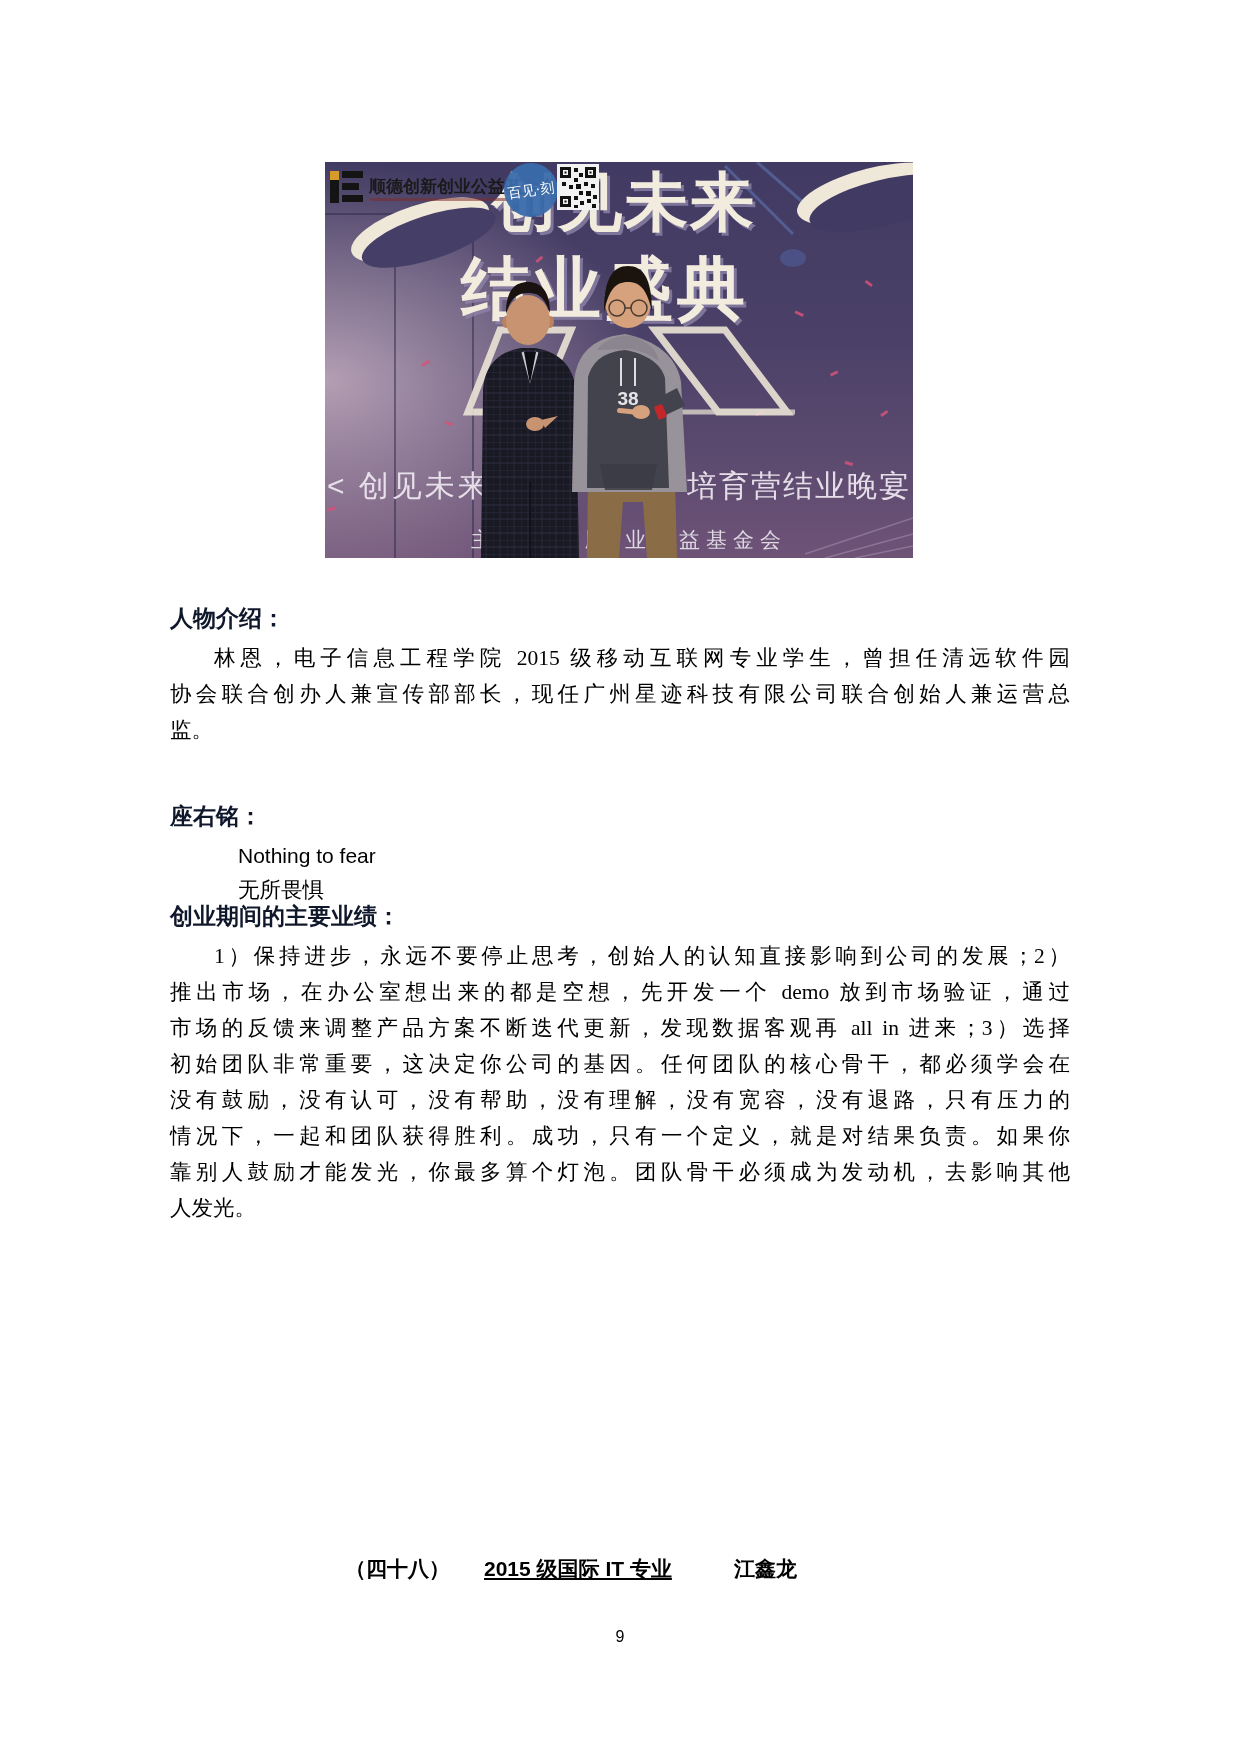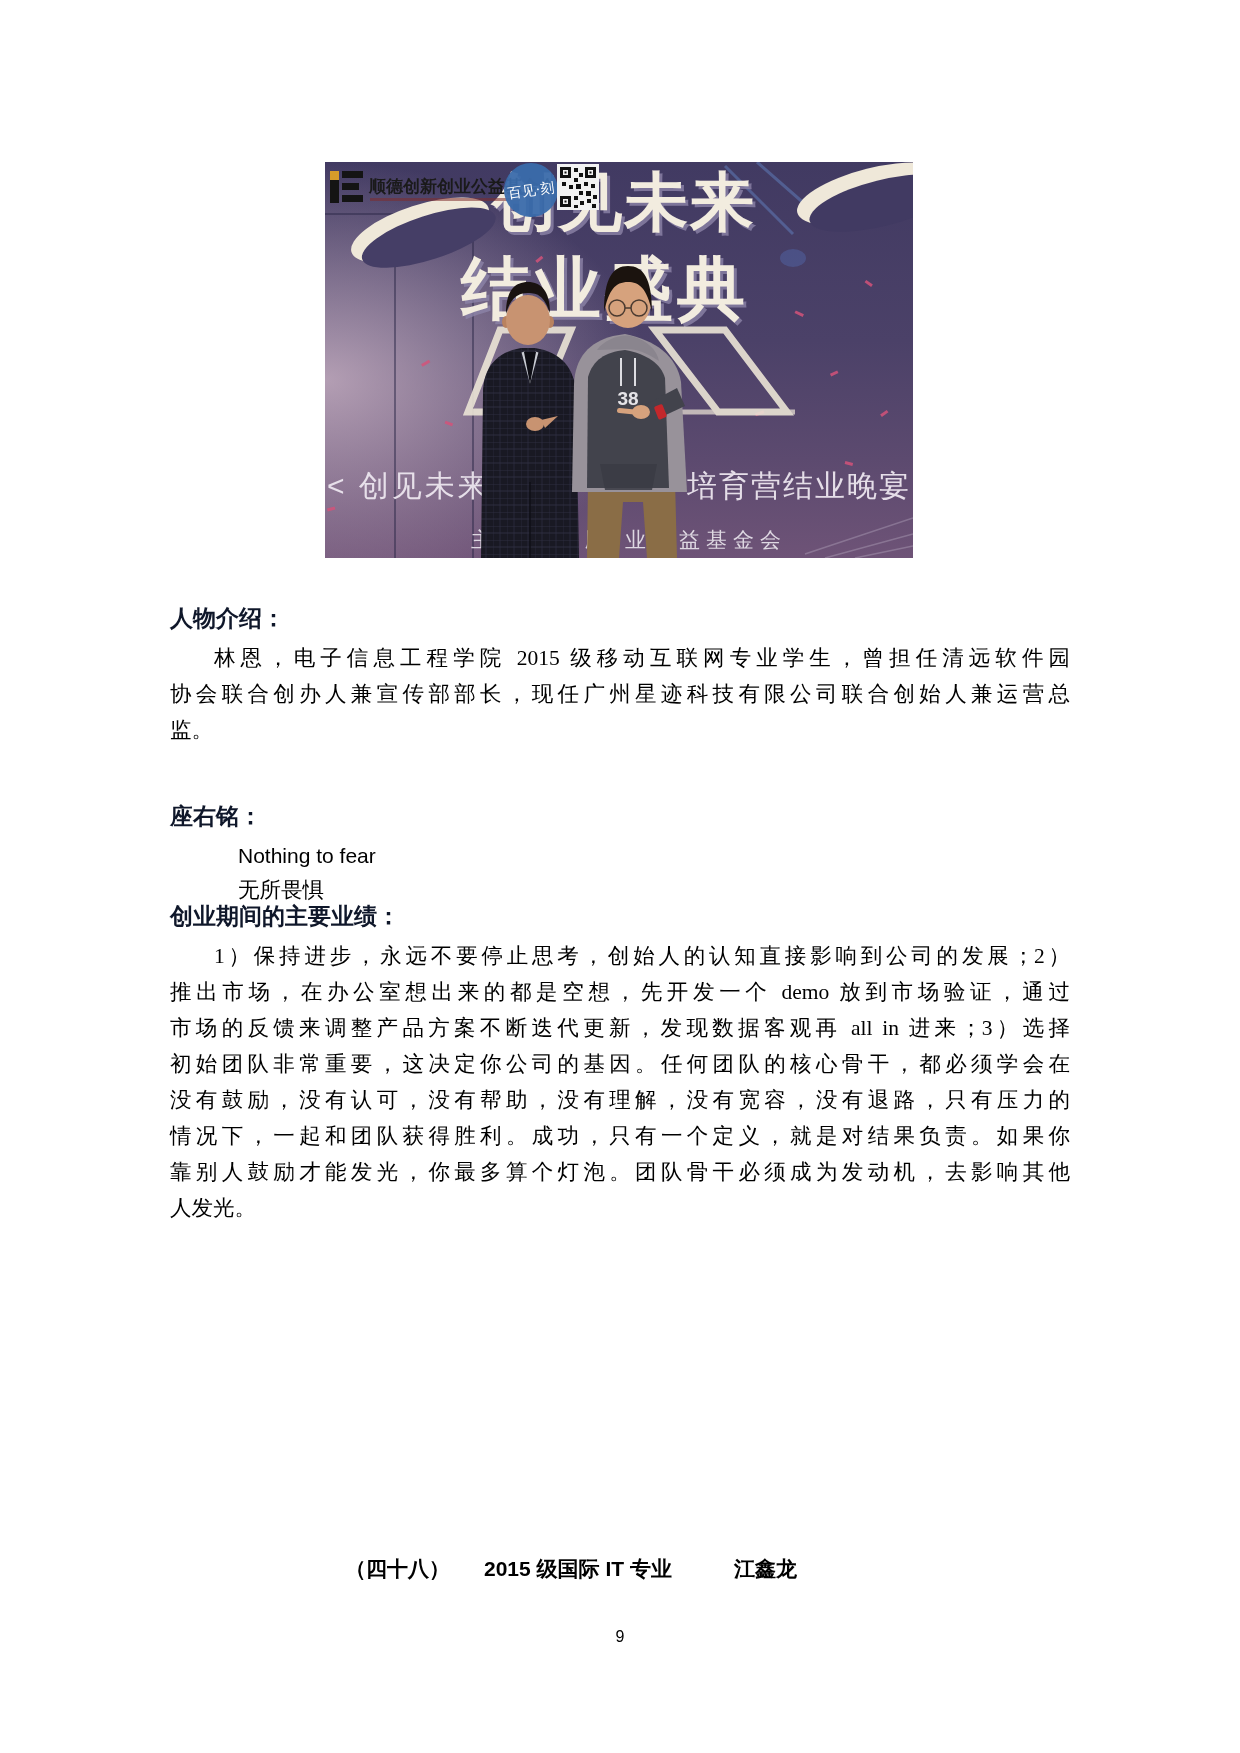--- a/index.html
+++ b/index.html
@@ -44,21 +44,21 @@
   }
   
   #sec4 .lines .line:first-child{text-indent:0;}
   
   .caption{
     position:absolute;left:345px;top:1556px;
     font-weight:bold;font-size:21px;line-height:26px;
     white-space:nowrap;
   }
   .caption .c1{font-family:"Liberation Serif",serif;}
-  .caption .c2{font-family:"Liberation Sans",sans-serif;margin-left:34px;}
+  .caption .c2{font-family:"Liberation Sans",sans-serif;margin-left:34px;text-decoration:underline;}
   .caption .c3{font-family:"Liberation Serif",serif;margin-left:62px;}
   
   .pagenum{
     position:absolute;left:0;top:1628px;width:1240px;
     text-align:center;font-size:16px;
     font-family:"Liberation Sans",sans-serif;
   }
 </style>
 </head>
 <body>

